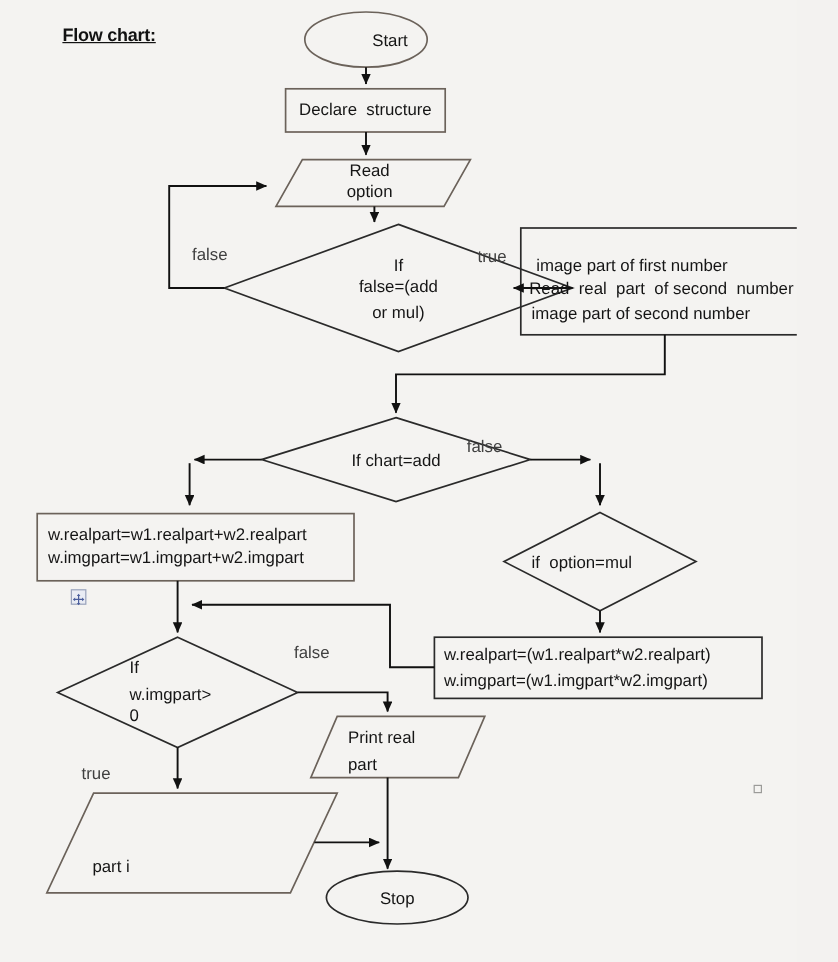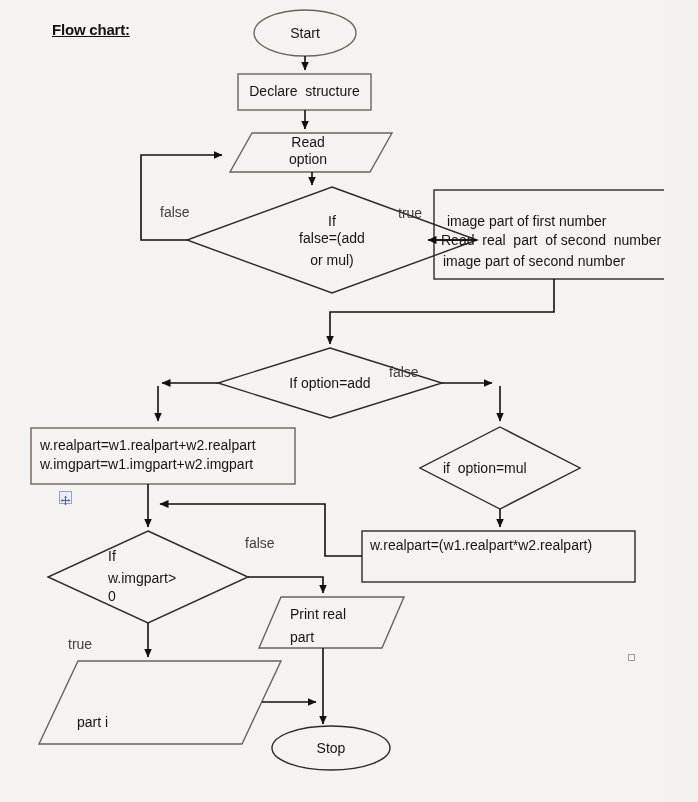--- a/index.html
+++ b/index.html
@@ -143,43 +143,44 @@
       <polyline points="248,577 323,577 323,593" marker-end="url(#arrow)"></polyline>
 
       <line x1="148" y1="623" x2="148" y2="657" marker-end="url(#arrow)"></line>
 
       <line x1="323" y1="648" x2="323" y2="724" marker-end="url(#arrow)"></line>
 
       <polyline points="262,702 316,702" marker-end="url(#arrow)"></polyline>
     </g>
   </svg>
 
-  <div class="node-text ctr" style="left:255px; top:25px; width:100px;">Start</div>
+  <div class="node-text ctr" style="left:255px; top:25px; width:100px;padding-left:20px;">Start</div>
 
   <div class="node-text ctr" style="left:240px; top:83px; width:129px;">Declare  structure</div>
 
   <div class="node-text ctr" style="left:262px; top:134px; width:92px;text-align:center;">Read</div>
   <div class="node-text ctr" style="left:262px; top:151px; width:92px;">option</div>
 
   <div class="node-text ctr" style="left:272px; top:213px; width:120px;">If</div>
   <div class="node-text ctr" style="left:272px; top:230px; width:120px;">false=(add</div>
   <div class="node-text ctr" style="left:272px; top:252px; width:120px;">or mul)</div>
 
   <div class="node-text" style="left:443px; top:213px;"> image part of first number</div>
   <div class="node-text" style="left:441px; top:232px;text-align:center;">Read  real  part  of second  number</div>
   <div class="node-text" style="left:443px; top:253px;">image part of second number</div>
 
-  <div class="node-text ctr" style="left:270px; top:375px; width:120px;">If option=add</div>
+  <div class="node-text ctr" style="left:270px; top:375px; width:120px;">If chart=add</div>
 
   <div class="node-text" style="left:40px; top:437px;">w.realpart=w1.realpart+w2.realpart</div>
   <div class="node-text" style="left:40px; top:456px;">w.imgpart=w1.imgpart+w2.imgpart</div>
 
   <div class="node-text" style="left:443px; top:460px;">if  option=mul</div>
 
   <div class="node-text" style="left:370px; top:537px;">w.realpart=(w1.realpart*w2.realpart)</div>
+  <div class="node-text" style="left:370px; top:559px;">w.imgpart=(w1.imgpart*w2.imgpart)</div>
 
   <div class="node-text" style="left:108px; top:548px;">If</div>
   <div class="node-text" style="left:108px; top:570px;">w.imgpart&gt;</div>
   <div class="node-text" style="left:108px; top:588px;">0</div>
 
   <div class="node-text" style="left:290px; top:606px;">Print real</div>
   <div class="node-text" style="left:290px; top:629px;">part</div>
 
   <div class="node-text" style="left:77px; top:714px;">part i</div>
 

